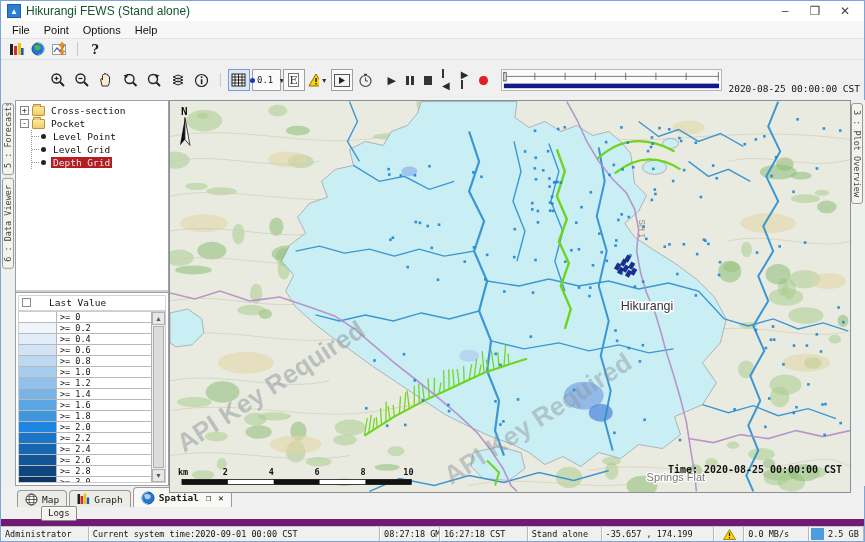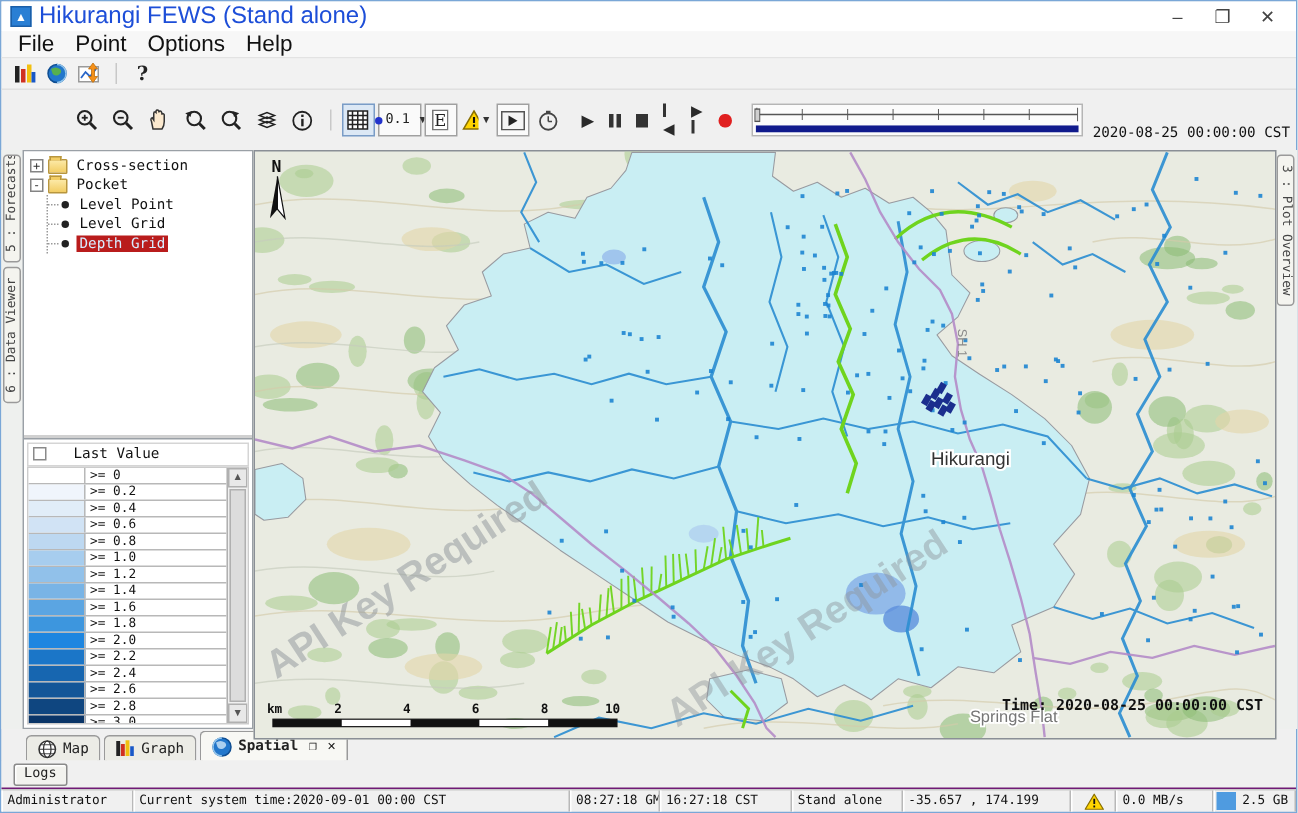--- a/index.html
+++ b/index.html
@@ -5,27 +5,27 @@
   * { margin:0; padding:0; box-sizing:border-box; }
   html,body { width:865px; height:542px; overflow:hidden; background:#f0f0f0;
     font-family:"Liberation Sans", sans-serif; }
   #app { width:865px; height:542px; display:flex; flex-direction:column;
     border:1px solid #7aa7d7; background:#f0f0f0; }
 
   
   .titlebar { height:20px; background:#ffffff; display:flex; align-items:center; padding:0 4px; flex:0 0 auto; }
   .appicon { width:14px; height:14px; background:#2a7fd4; border:1px solid #1b5fa8; margin:0 5px 0 2px;
     display:flex; align-items:center; justify-content:center; color:#fff; font-size:8px; }
-  .title { font-size:16px; color:#1d4ed8; }
+  .title { font-size:12px; color:#14532d; }
   .wctrls { margin-left:auto; display:flex; }
   .wctrl { width:30px; text-align:center; font-size:12px; color:#444; cursor:default; line-height:18px; }
 
   
   .menubar { height:18px; background:#f7f7f7; border-bottom:1px solid #e3e3e3; display:flex; align-items:center; padding-left:4px; flex:0 0 auto; }
-  .menuitem { font-size:15px; color:#111; padding:0 7px; }
+  .menuitem { font-size:11px; color:#111; padding:0 7px; }
 
   
   .toolbar1 { height:20px; background:#f2f2f2; display:flex; align-items:center; padding-left:4px; flex:0 0 auto; }
   .tbtn { height:18px; min-width:20px; display:flex; align-items:center; justify-content:center; border:1px solid transparent; margin:0 1px; }
   .sep { width:1px; height:14px; background:#c8c8c8; margin:0 6px; }
   .helpq { font-size:13px; font-weight:bold; color:#222; font-family:"DejaVu Serif", serif; }
 
   
   .toolbar2 { height:41px; background:#f0f0f0; border-top:1px solid #e0e0e0; display:flex; align-items:center; padding-left:8px; flex:0 0 auto; }
   .t2spacer { width:52px; }
@@ -84,21 +84,21 @@
   .mapwrap { width:682px; flex:0 0 auto; position:relative; background:#eef0ee; }
   .mapwrap svg { display:block; border:1px solid #8a8f96; background:#e9ebe1; }
 
   
   .doctabs { height:21px; display:flex; align-items:flex-end; padding-left:16px; background:#f0f0f0; flex:0 0 auto; }
   .dtab { display:flex; align-items:center; gap:4px; height:17px; padding:0 7px; border:1px solid #9a9a9a; border-bottom:none;
     border-radius:4px 4px 0 0; background:#ececе6; background:#ecece6; margin-right:2px;
     font-family:"DejaVu Sans Mono", monospace; font-size:9.5px; color:#222; }
   .dtab.active { height:20px; background:#f8f8f4; font-weight:bold; }
   .dctrl { font-size:9px; color:#111; font-weight:bold; margin-left:3px; }
-  .logsrow { height:19px; background:#f0f0f0; display:flex; align-items:center; padding-left:8px; flex:0 0 auto; border-bottom:1px solid #701a75; }
+  .logsrow { height:19px; background:#f0f0f0; display:flex; align-items:center; padding-left:40px; flex:0 0 auto; border-bottom:7px solid #701a75; }
   .logsbtn { height:15px; padding:0 6px; border:1px solid #8a8a8a; background:#f2f2ee; border-radius:2px;
     font-family:"DejaVu Sans Mono", monospace; font-size:9px; color:#222; line-height:13px; box-shadow:1px 1px 0 #fff inset; }
 
   
   .statusbar { height:15px; display:flex; flex:0 0 auto; background:#f0f0f0; border-top:1px solid #c8c8c8;
     font-family:"DejaVu Sans Mono", monospace; font-size:8.5px; color:#111; }
   .scell { border-right:1px solid #b8b8b8; border-left:1px solid #fff; padding:1px 3px; white-space:nowrap; overflow:hidden; display:flex; align-items:center; }
   .c1{width:88px;} .c2{width:292px;} .c3{width:60px;} .c4{width:88px;} .c5{width:74px;}
   .c6{width:113px;} .c7{width:30px; justify-content:center;} .c8{width:65px;} .c9{width:55px; position:relative;}
   .memfill { position:absolute; left:1px; top:1px; bottom:1px; width:13px; background:#4f9be0; }

